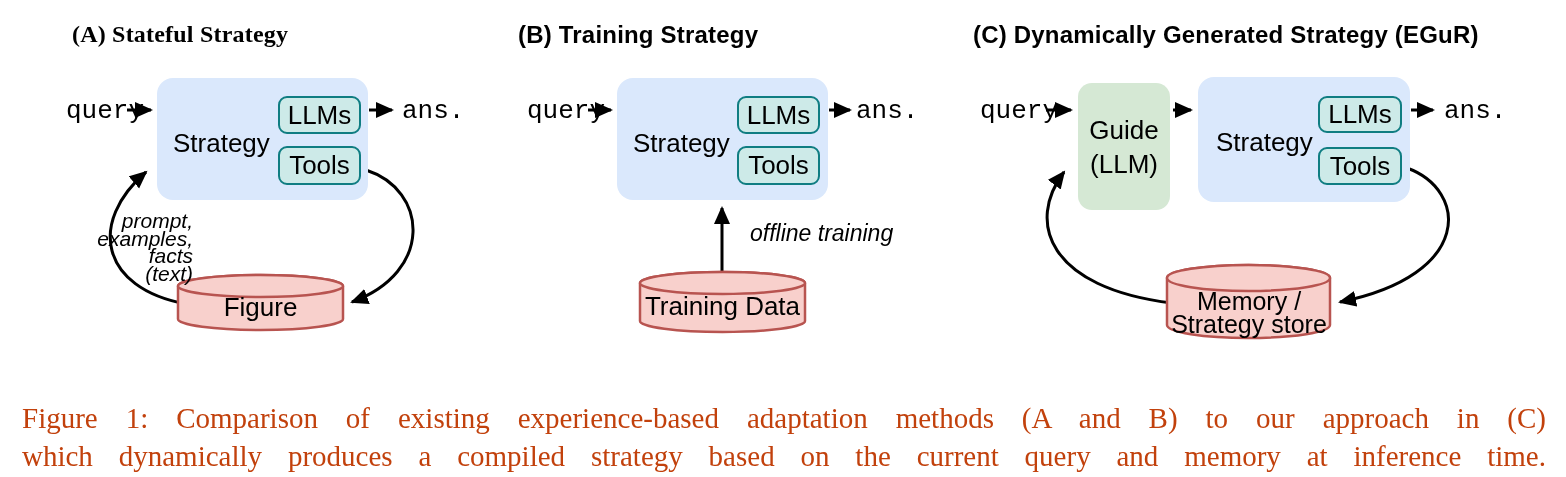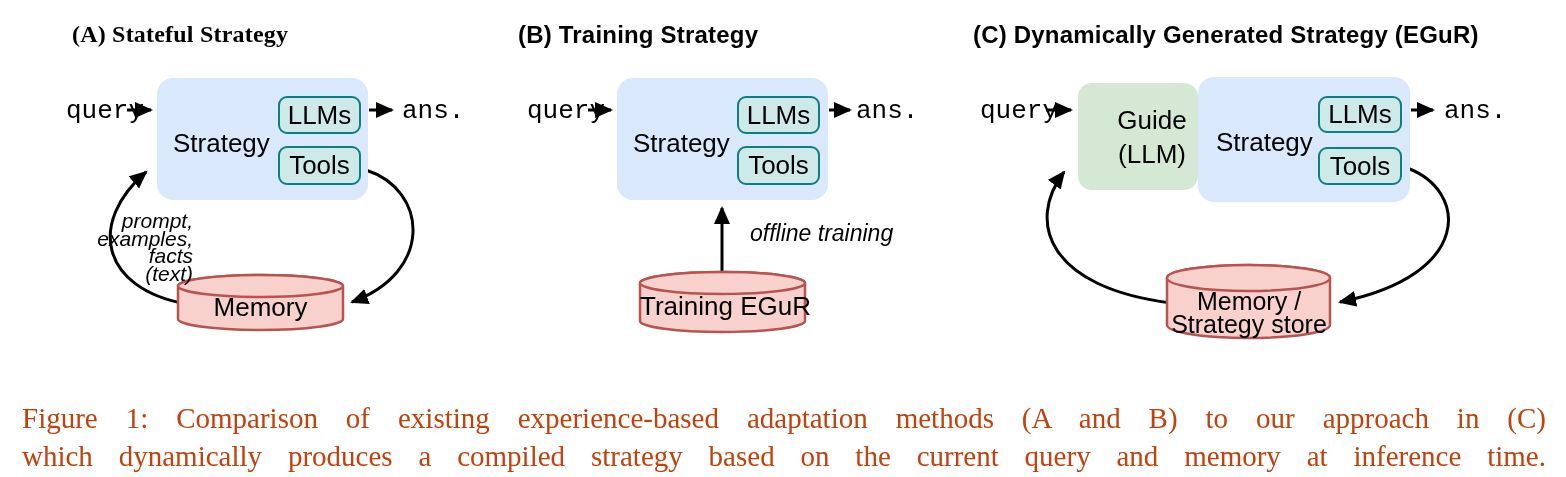--- a/index.html
+++ b/index.html
@@ -73,39 +73,39 @@
   <div class="abs component-box" style="left:278px;top:146px;width:83px;height:39px;">
     <span>Tools</span>
   </div>
   <div class="abs io-label" style="left:402px;top:96px;">ans.</div>
   <div class="abs edge-note" style="left:58px;top:212px;width:135px;">
     <div>prompt,</div>
     <div>examples,</div>
     <div>facts</div>
     <div>(text)</div>
   </div>
-  <div class="abs store-label" style="left:178px;top:292px;width:165px;">Memory</div>
+  <div class="abs store-label" style="left:178px;top:292px;width:165px;">Figure</div>
 
   <div class="abs panel-title" style="left:518px;top:21px;">(B) Training Strategy</div>
   <div class="abs io-label" style="left:527px;top:96px;">query</div>
   <div class="abs strategy-box" style="left:617px;top:78px;width:211px;height:122px;"></div>
   <div class="abs strategy-label" style="left:633px;top:128px;">Strategy</div>
   <div class="abs component-box" style="left:737px;top:96px;width:83px;height:38px;">
     <span>LLMs</span>
   </div>
   <div class="abs component-box" style="left:737px;top:146px;width:83px;height:39px;">
     <span>Tools</span>
   </div>
   <div class="abs io-label" style="left:856px;top:96px;">ans.</div>
   <div class="abs edge-note-b" style="left:750px;top:220px;">offline training</div>
-  <div class="abs store-label" style="left:640px;top:291px;width:165px;">Training EGuR</div>
+  <div class="abs store-label" style="left:640px;top:291px;width:165px;">Training Data</div>
 
   <div class="abs panel-title" style="left:973px;top:21px;">(C) Dynamically Generated Strategy (EGuR)</div>
   <div class="abs io-label" style="left:980px;top:96px;">query</div>
-  <div class="abs guide-box" style="left:1078px;top:83px;width:92px;height:107px;padding-left:28px;">
+  <div class="abs guide-box" style="left:1078px;top:83px;width:92px;height:127px;">
     <div>Guide</div>
     <div>(LLM)</div>
   </div>
   <div class="abs strategy-box" style="left:1198px;top:77px;width:212px;height:125px;"></div>
   <div class="abs strategy-label" style="left:1216px;top:127px;">Strategy</div>
   <div class="abs component-box" style="left:1318px;top:96px;width:84px;height:37px;">
     <span>LLMs</span>
   </div>
   <div class="abs component-box" style="left:1318px;top:147px;width:84px;height:38px;">
     <span>Tools</span>

